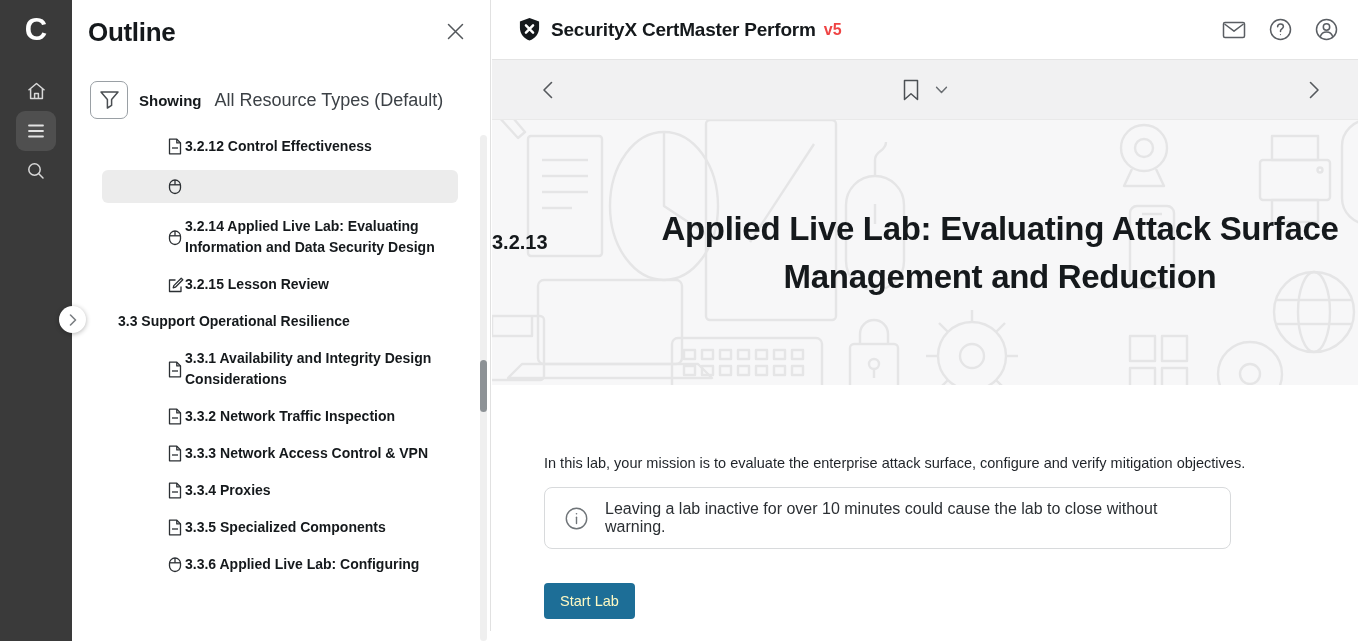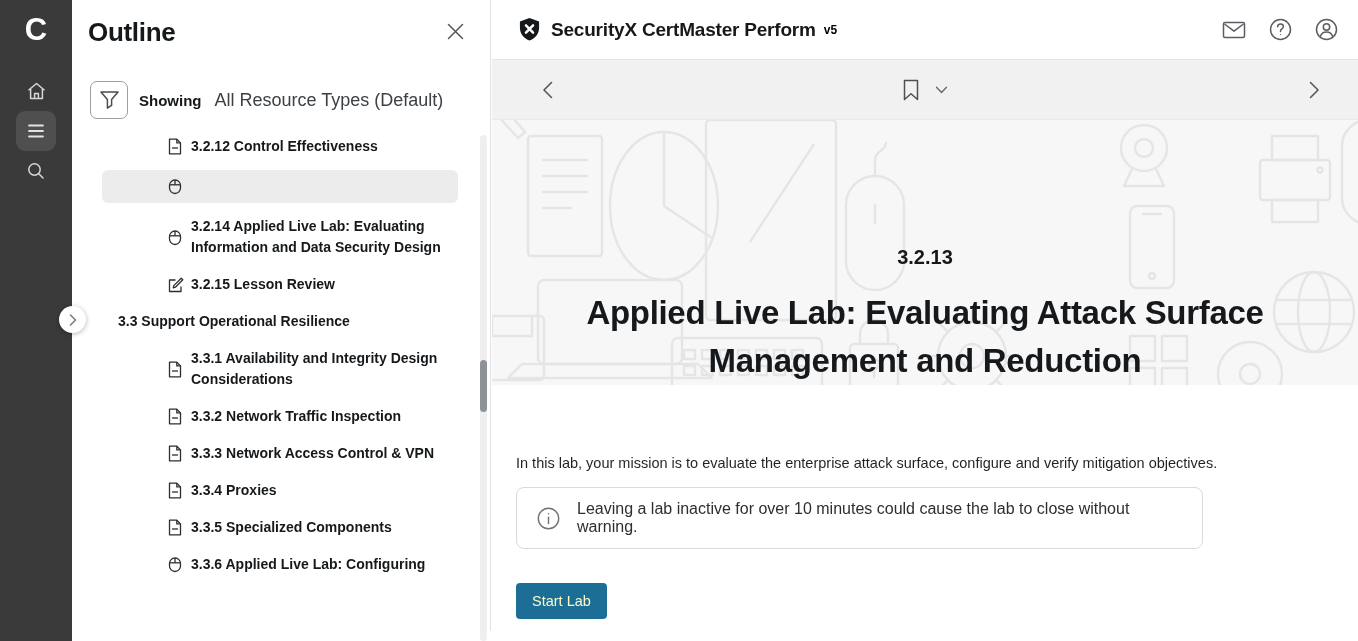--- a/index.html
+++ b/index.html
@@ -55,21 +55,21 @@
   .filter-btn {
     width: 38px; height: 38px; background: #fff; border: 1px solid #9aa0a5;
     border-radius: 7px; display: flex; align-items: center; justify-content: center;
     cursor: pointer; flex: 0 0 auto;
   }
   .filter-showing { margin-left: 11px; font-size: 15px; font-weight: 700; }
   .filter-value { margin-left: 13px; font-size: 18px; color: #3c4146; }
 
   .outline-list { list-style: none; margin-top: 14px; }
   .outline-list li {
-    display: flex; align-items: center; gap: 7px;
+    display: flex; align-items: center; gap: 1px;
     margin: 0 32px 10px 30px; padding: 3px 6px 3px 66px;
     font-size: 14px; font-weight: 700; line-height: 1.5; color: #15191c;
     cursor: pointer; border-radius: 6px;
   }
   .outline-list li .oli-icon { flex: 0 0 16px; display: flex; }
   .outline-list li.selected { background: #ececec; padding-top: 8px; padding-bottom: 8px; }
   .outline-list li.heading { padding-left: 16px; cursor: default; }
 
   .outline-scroll-track {
     position: absolute; right: 3px; top: 135px; width: 7px; height: 506px;
@@ -82,47 +82,47 @@
 
   
   .main { position: absolute; left: 492px; top: 0; width: 866px; height: 641px; }
 
   .app-header {
     height: 60px; display: flex; align-items: center;
     border-bottom: 1px solid #e4e4e4; padding: 0 18px 0 26px; background: #fff;
   }
   .brand { display: flex; align-items: center; cursor: pointer; }
   .brand-title { margin-left: 10px; font-size: 19px; font-weight: 700; letter-spacing: -0.2px; }
-  .brand-version { margin-left: 8px; font-size: 12px; font-weight: 700; color: #000000; }
+  .brand-version { margin-left: 8px; font-size: 16px; font-weight: 700; color: #ef4444; }
   .header-actions { margin-left: auto; display: flex; align-items: center; gap: 19px; }
   .header-actions button { border: none; background: transparent; cursor: pointer; display: flex; padding: 2px; }
 
   .nav-strip {
     height: 60px; background: #f1f1f2; border-bottom: 1px solid #e9e9e9; position: relative;
   }
   .nav-strip button { border: none; background: transparent; cursor: pointer; display: flex; align-items: center; }
   .nav-back { position: absolute; left: 49px; top: 50%; transform: translateY(-50%); }
   .nav-center {
     position: absolute; left: 50%; top: 50%; transform: translate(-50%, -50%);
     display: flex; align-items: center; gap: 16px;
   }
   .nav-forward { position: absolute; right: 37px; top: 50%; transform: translateY(-50%); }
 
   .hero {
     height: 265px; background: #f7f7f8; position: relative; overflow: hidden;
-    display: flex; flex-direction: column; align-items: center; justify-content: flex-end;
+    display: flex; align-items: center; justify-content: space-between;
   }
   .hero-pattern { position: absolute; left: 0; top: 0; }
   .hero-number { position: relative; font-size: 20px; font-weight: 700; margin-bottom: 20px; }
   .hero-title {
     position: relative; font-size: 33px; font-weight: 700; line-height: 1.45;
     text-align: center; max-width: 716px; letter-spacing: -0.3px;
   }
 
-  .content { padding: 70px 0 0 24px; background: #fff; }
+  .content { padding: 70px 0 0 52px; background: #fff; }
   .description { font-size: 14.5px; color: #1f2328; }
   .notice {
     margin-top: 16px; width: 687px; min-height: 53px;
     border: 1px solid #d8dadc; border-radius: 8px; background: #fff;
     display: flex; align-items: center; gap: 17px; padding: 12px 20px;
     font-size: 16px; color: #2b2f33;
   }
   .notice .info-ic { flex: 0 0 23px; display: flex; }
   .start-btn {
     margin-top: 34px; background: #1d6e97; color: #fef9c3; border: none;

